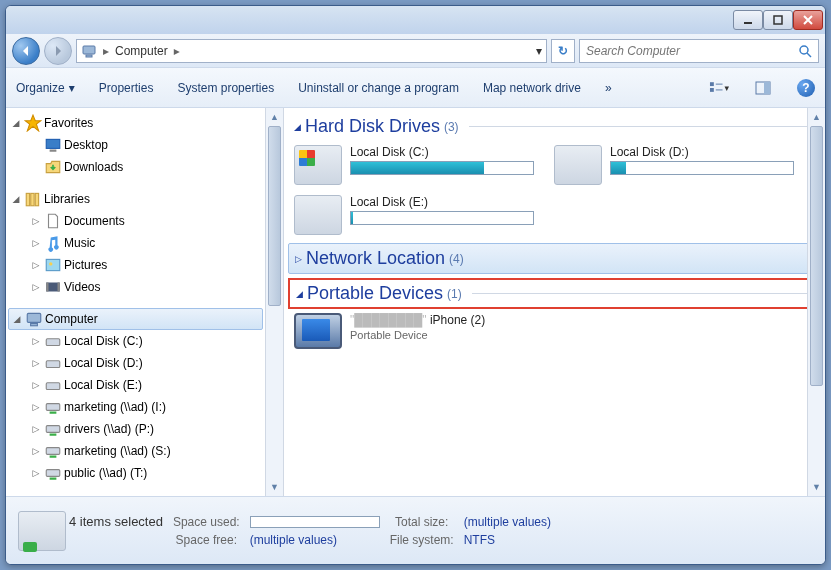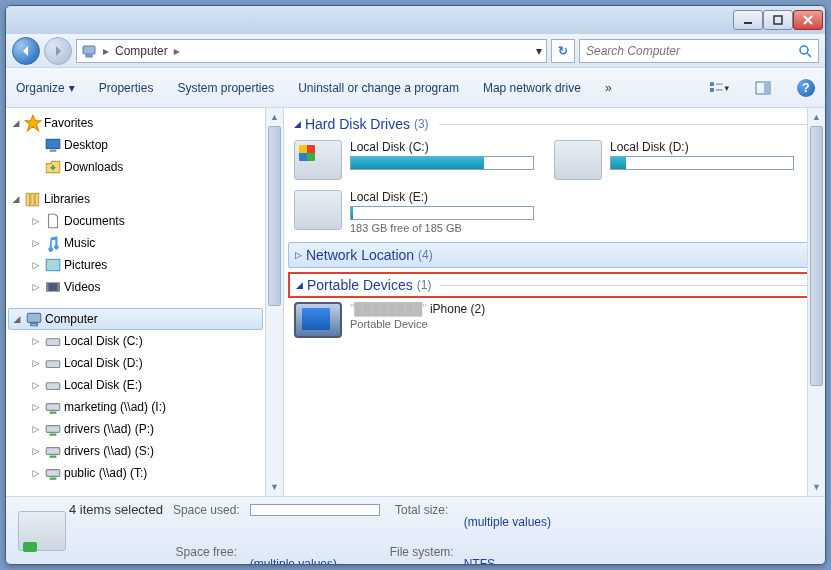--- a/index.html
+++ b/index.html
@@ -33,42 +33,42 @@
 .scroll-thumb { margin: 0 2px; background: linear-gradient(to right, #d0dceb, #b8c8dc); border: 1px solid #a0b0c8; border-radius: 2px; }
 .tree { padding: 4px 0; }
 .tree-group { margin-bottom: 10px; }
 .tree-item { display: flex; align-items: center; height: 22px; padding-left: 4px; gap: 2px; }
 .tree-item.indent1 { padding-left: 24px; }
 .tree-item.selected { background: linear-gradient(to bottom, #eaf2fb, #d2e4f6); border: 1px solid #a0c0e8; border-radius: 2px; margin: 0 20px 0 2px; padding-left: 2px; }
 .tw { width: 12px; display: flex; justify-content: center; color: #666; font-size: 9px; }
 .tree-ico { width: 18px; height: 16px; display: flex; align-items: center; justify-content: center; }
 .content { flex: 1; background: #fff; position: relative; overflow: hidden; }
 .group-header { display: flex; align-items: center; padding: 8px 10px 4px 10px; gap: 4px; color: #1e3e9e; }
-.group-title { font-size: 14px; }
+.group-title { font-size: 18px; }
 .group-count { color: #5a7ab0; }
 .group-line { flex: 1; height: 1px; background: #d0d8e4; margin-left: 6px; }
 .group-header.collapsed { background: linear-gradient(to bottom, #eaf2fb, #d2e4f6); border: 1px solid #a0c0e8; border-radius: 2px; margin: 4px 4px 0 4px; padding: 4px 6px; }
 .group-header.highlight { border: 2px solid #e04030; margin: 4px 4px 0 4px; padding: 3px 6px; }
 .drives { display: flex; flex-wrap: wrap; padding: 4px 0 4px 10px; gap: 10px 20px; }
 .drive-item { display: flex; gap: 8px; width: 240px; align-items: flex-start; }
 .drive-ico { width: 48px; height: 40px; background: linear-gradient(to bottom, #e8edf3, #cdd6e2); border: 1px solid #b0bccc; border-radius: 3px; position: relative; }
 .drive-ico.win::after { content:""; position:absolute; left:4px; top:4px; width:16px; height:16px; background: conic-gradient(#e83c2e 0 25%, #3aae49 0 50%, #2c7cd6 0 75%, #fac312 0); border-radius:1px; }
 .drive-info { flex: 1; }
 .drive-name { color: #222; margin-bottom: 2px; }
 .drive-bar { height: 14px; border: 1px solid #8aa0b8; background: #fff; margin-bottom: 2px; position: relative; }
 .drive-fill { height: 100%; background: linear-gradient(to bottom, #2fc0d8, #1a8fb0); }
 .drive-free { color: #666; font-size: 11px; }
 .device-ico { width: 48px; height: 36px; background: linear-gradient(to bottom, #c0d0e4, #5a7aa8); border: 2px solid #4a5a78; border-radius: 4px; position: relative; }
 .device-ico::after { content:""; position:absolute; left:6px; top:4px; right:10px; bottom:6px; background: linear-gradient(to bottom,#3a8ae8,#1a5ab8); border-radius:1px; }
 .status-bar { height: 68px; background: linear-gradient(to bottom, #f0f5fb, #dde8f6); border-top: 1px solid #cdd9ea; display: flex; align-items: center; padding: 12px 12px; gap: 3px; }
 .status-ico { width: 48px; height: 40px; background: linear-gradient(to bottom,#e8edf3,#cdd6e2); border:1px solid #b0bccc; border-radius:3px; position:relative; }
 .status-ico::after{content:"";position:absolute;left:4px;bottom:-2px;width:14px;height:10px;background:#3aae49;border-radius:2px;}
 .status-grid { display: grid; grid-template-columns: auto auto auto auto auto; gap: 4px 10px; align-items: center; }
 .status-label { color: #666; text-align: center; }
-.status-val { color: #1e3e9e; margin-top: 24px; }
+.status-val { color: #1e3e9e; }
 .status-bar-used { width: 130px; height: 12px; border: 1px solid #8aa0b8; background:#fff; }
 .star-ico svg{fill:#f7b500;stroke:#d08c00;}
 .lib-ico svg{fill:#f7d77a;stroke:#c8a040;}
 .computer-ico svg{fill:#9cb8d8;stroke:#5a7aa8;}
 .help-ico{width:18px;height:18px;border-radius:50%;background:radial-gradient(circle at 30% 30%,#6aa8f0,#1e5eb0);color:#fff;display:flex;align-items:center;justify-content:center;font-weight:bold;}
 </style>
 </head>
 <body>
 
 <div class="window">
@@ -296,21 +296,21 @@
               <span>drivers (\\ad) (P:)</span>
             </div>
           <div class="tree-item indent1">
               <span class="tw">▷</span>
               <span class="tree-ico">
                 <svg viewBox="0 0 16 16">
                   <rect x="2" y="5" width="12" height="6" rx="1" fill="#d0d8e4" stroke="#888"></rect>
                   <path d="M5 13 L11 13" stroke="#3aae49" stroke-width="2"></path>
                 </svg>
               </span>
-              <span>drivers (\\ad) (S:)</span>
+              <span>marketing (\\ad) (S:)</span>
             </div>
           <div class="tree-item indent1">
               <span class="tw">▷</span>
               <span class="tree-ico">
                 <svg viewBox="0 0 16 16">
                   <rect x="2" y="5" width="12" height="6" rx="1" fill="#d0d8e4" stroke="#888"></rect>
                   <path d="M5 13 L11 13" stroke="#3aae49" stroke-width="2"></path>
                 </svg>
               </span>
               <span>public (\\ad) (T:)</span>
@@ -351,21 +351,20 @@
               </div>
           </div>
         </div>
         <div class="drive-item">
           <div class="drive-ico"></div>
           <div class="drive-info">
             <div class="drive-name">Local Disk (E:)</div>
             <div class="drive-bar">
                 <div class="drive-fill" style="width:1%"></div>
               </div>
-            <div class="drive-free">183 GB free of 185 GB</div>
           </div>
         </div>
       </div>
 
       <div class="group-header collapsed">
         <span style="font-size:9px">▷</span>
         <span class="group-title">Network Location</span>
         <span class="group-count">(4)</span>
       </div>
 

